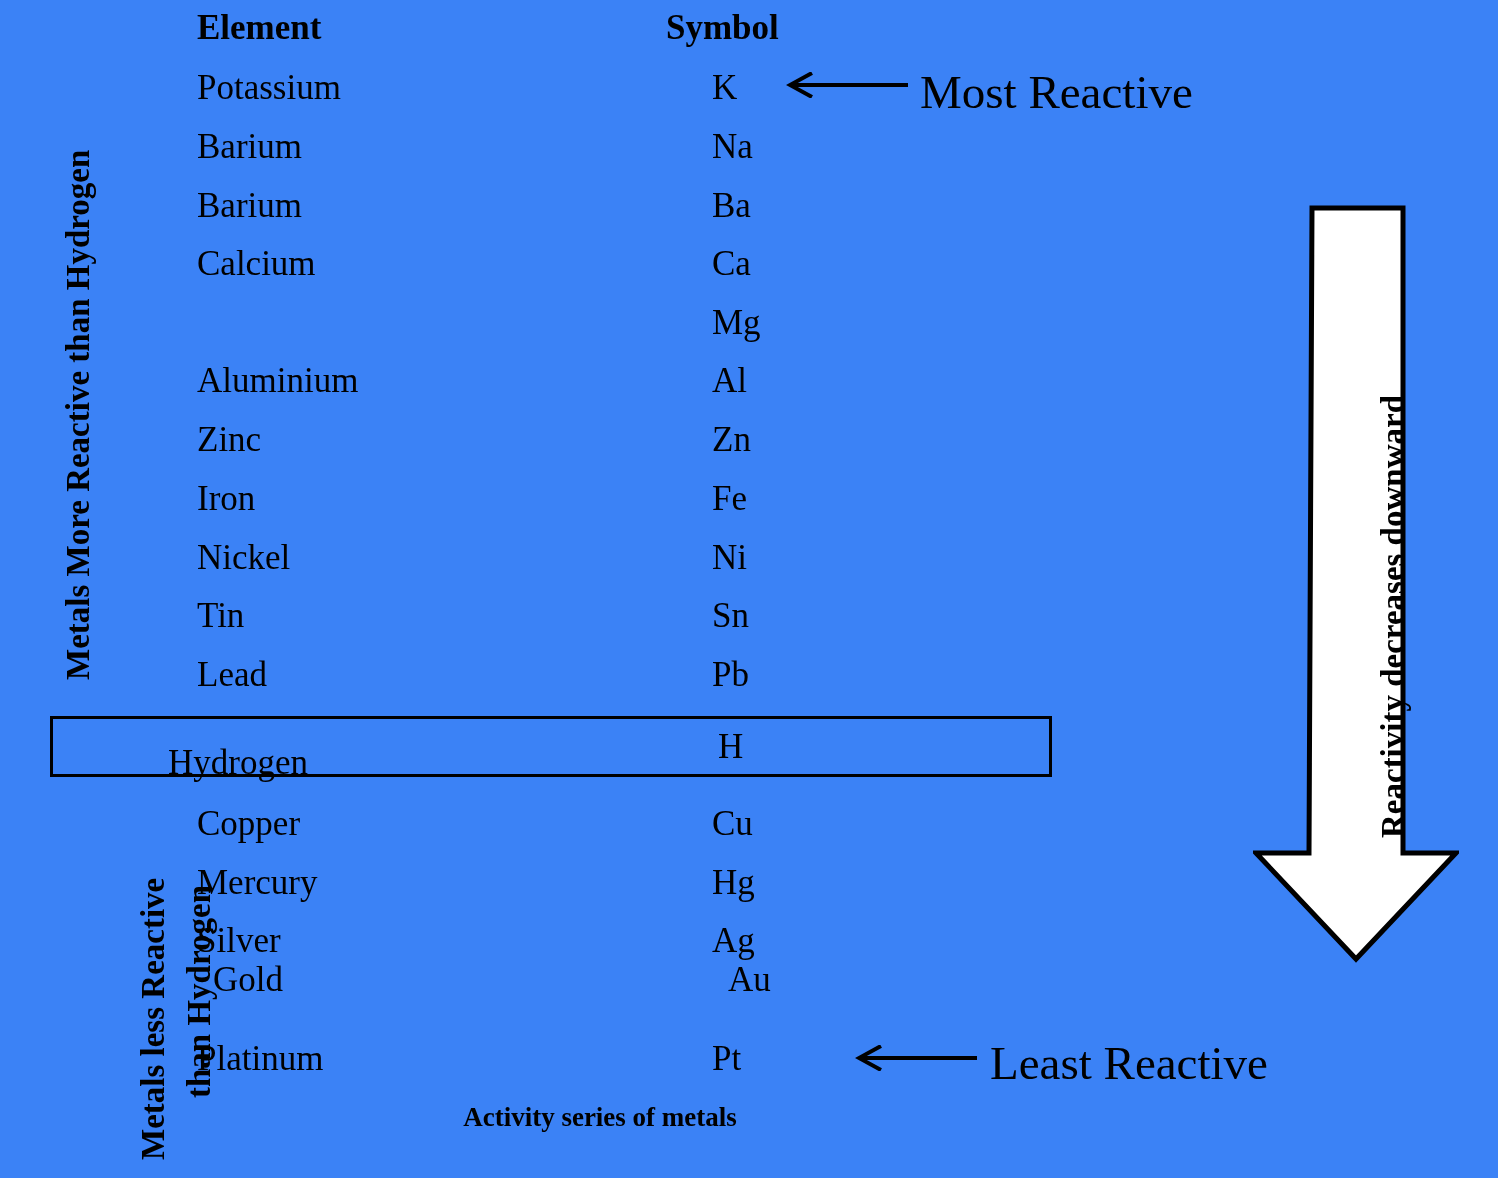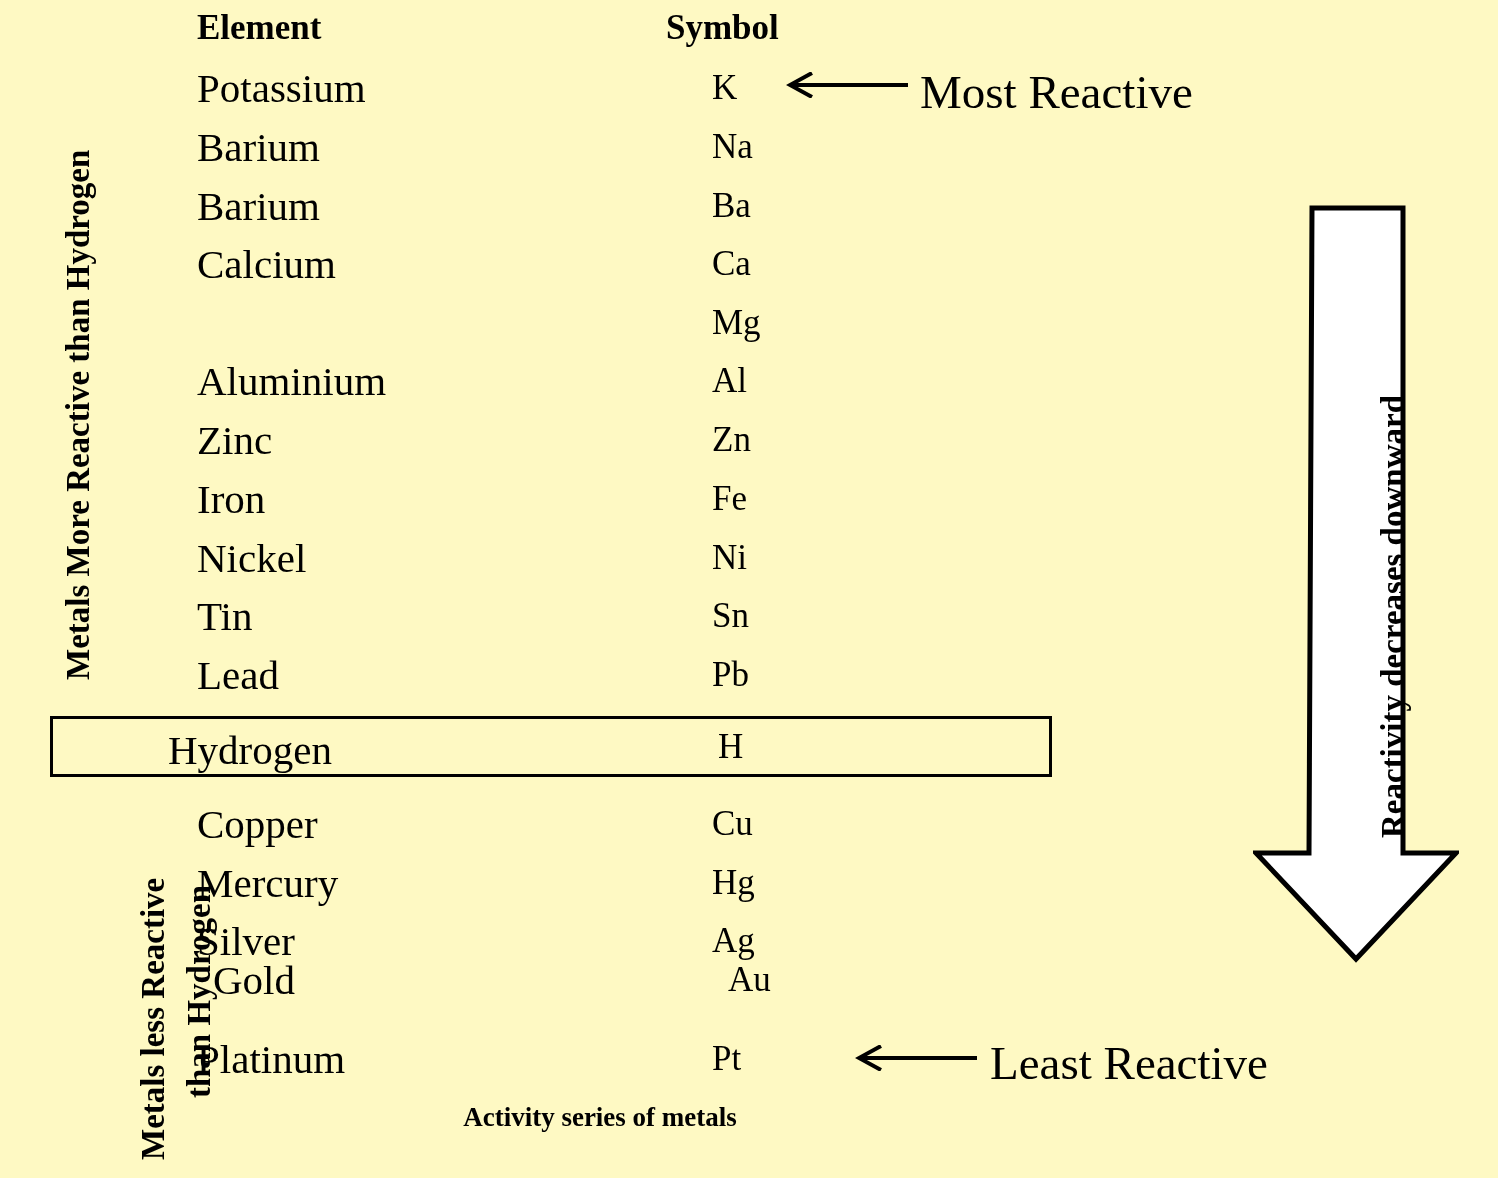--- a/index.html
+++ b/index.html
@@ -4,21 +4,21 @@
 <style>
   html, body {
     margin: 0;
     padding: 0;
     background: #ffffff;
   }
   #stage {
     position: relative;
     width: 1498px;
     height: 1178px;
-    background: #fef9c3;
+    background: #3b82f6;
     overflow: hidden;
     font-family: "Liberation Serif", "DejaVu Serif", serif;
     color: #000000;
   }
 
   
   .col-header {
     position: absolute;
     font-weight: bold;
     font-size: 35px;
@@ -32,21 +32,21 @@
   .element-row {
     position: absolute;
     left: 0;
     width: 1100px;
     height: 44px;
   }
   .element-name {
     position: absolute;
     left: 197px;
     top: 0;
-    font-size: 41px;
+    font-size: 35px;
     line-height: 44px;
     white-space: nowrap;
   }
   .element-symbol {
     position: absolute;
     left: 712px;
     top: 0;
     font-size: 35px;
     line-height: 44px;
     white-space: nowrap;
@@ -57,21 +57,21 @@
     position: absolute;
     left: 50px;
     top: 716px;
     width: 1002px;
     height: 61px;
     border: 3px solid #000000;
     box-sizing: border-box;
   }
   #hydrogen-box .element-name {
     left: 115px;
-    top: 4px;
+    top: 16px;
     line-height: 55px;
   }
   #hydrogen-box .element-symbol {
     left: 665px;
     top: 0;
     line-height: 55px;
   }
 
   
   .side-label {

